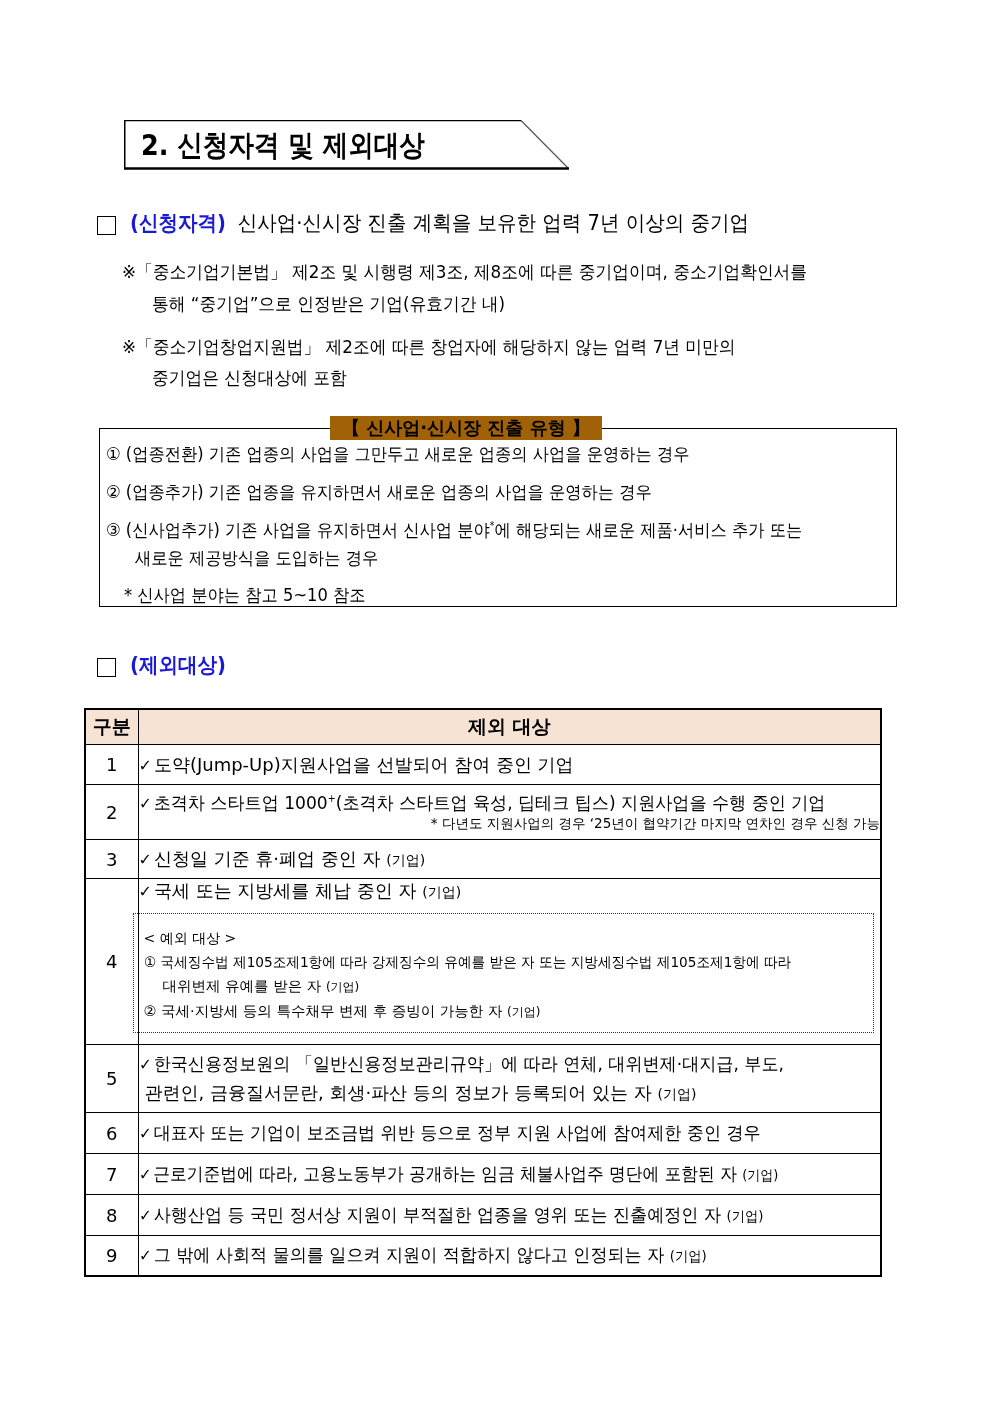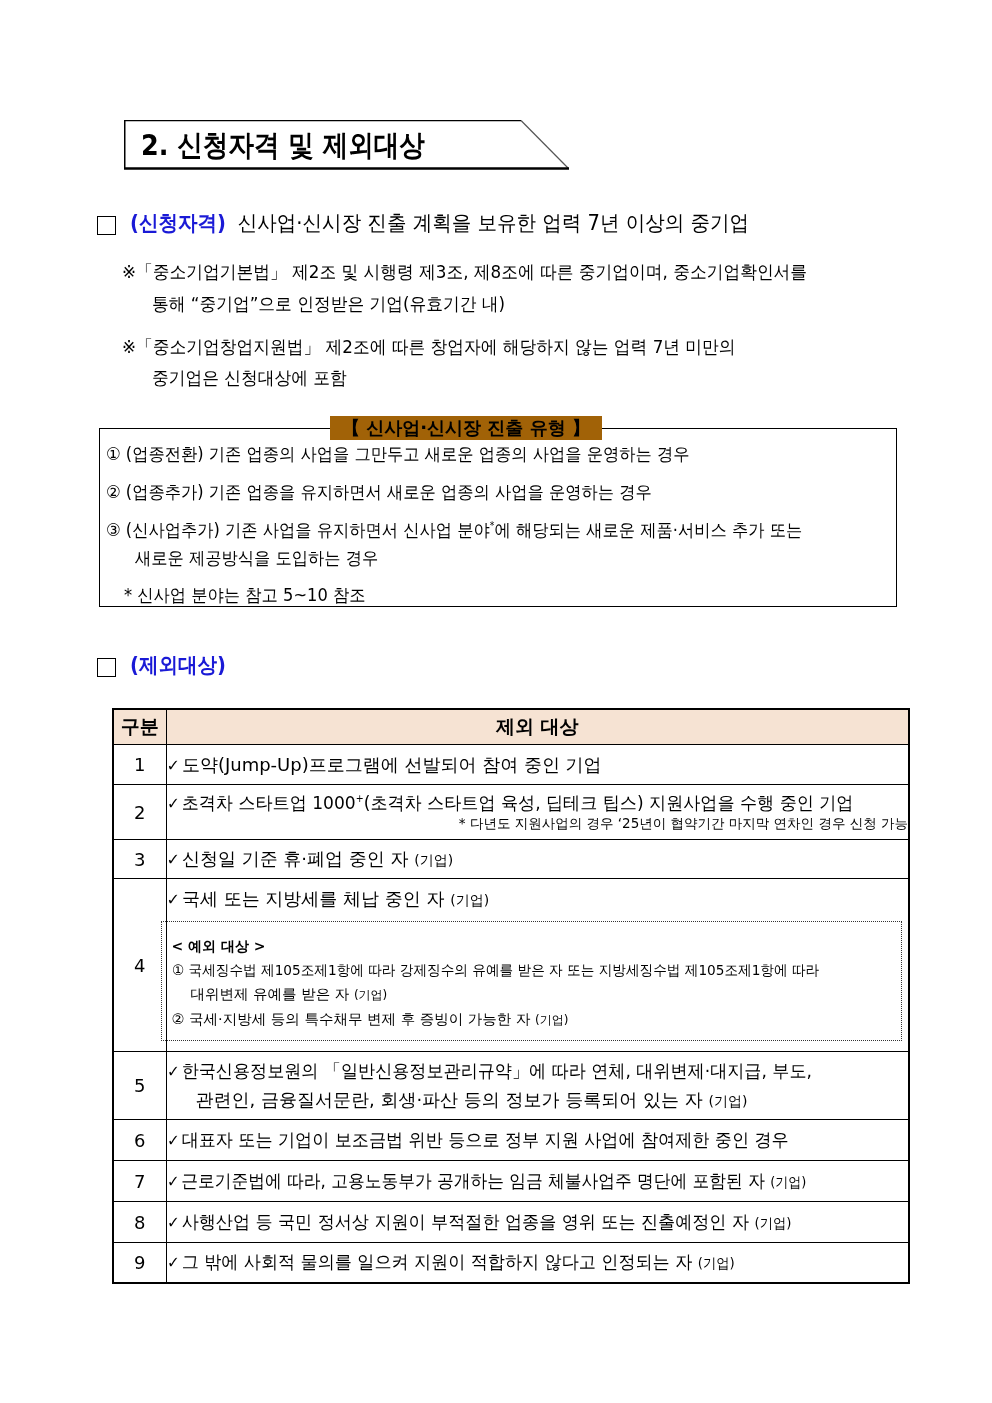--- a/index.html
+++ b/index.html
@@ -19,31 +19,31 @@
   .line { white-space: nowrap; transform-origin: left center; }
   .para-main { font-size: 21px; }
   .para-note { font-size: 18px; }
 
   
   .types-box { left: 99px; top: 428px; width: 798px; height: 179px; border: 1px solid #000; box-sizing: border-box; }
   .types-title { left: 330px; top: 416px; padding: 0 12px; background: #a16207; font-size: 18px; font-weight: bold; white-space: nowrap; }
   .types-line { font-size: 17.5px; }
 
   
-  table.excl { position: absolute; left: 112px; top: 708px; width: 798px; border-collapse: collapse;
+  table.excl { position: absolute; left: 84px; top: 708px; width: 798px; border-collapse: collapse;
                border: 2px solid #000; table-layout: fixed; }
   table.excl th, table.excl td { border: 1px solid #000; padding: 0; }
   table.excl th { background: #f6e3d3; font-weight: bold; font-size: 19px; height: 34px; text-align: center; border-bottom: 1.5px solid #000; }
   td.num { text-align: center; font-size: 18px; }
   td.content { padding-left: 11px; font-size: 18px; white-space: nowrap; }
   .chk { font-size: 16px; margin-right: 2px; }
   .small-paren { font-size: 14px; }
   .sub-note { font-size: 13.5px; padding-left: 6px; text-align: right; }
   .exc-box { margin: 10px 6px 10px -6px; border: 1px dotted #333; padding: 12px 10px 8px 10px; font-size: 14.5px; line-height: 24px; }
-  .exc-title { font-weight: bold; font-size: 14px; }
+  .exc-title { font-weight: normal; font-size: 14px; }
   .indent { padding-left: 19px; }
 </style>
 </head>
 <body>
 
 <div class="abs title-box">
   <svg width="450" height="52">
     <line x1="1" y1="0.5" x2="397" y2="0.5" stroke="#000" stroke-width="1.5"></line>
     <line x1="0.75" y1="0" x2="0.75" y2="49" stroke="#000" stroke-width="1.5"></line>
     <line x1="397" y1="0.5" x2="444" y2="48" stroke="#555" stroke-width="1.2"></line>
@@ -91,50 +91,50 @@
       <col style="width:53px">
       <col>
     </colgroup>
   <tbody>
       <tr>
     <th>구분</th>
     <th>제외 대상</th>
   </tr>
   <tr style="height:40px;">
     <td class="num">1</td>
-    <td class="content"><span class="chk">✓</span><span>도약(Jump-Up)프로그램에 선발되어 참여 중인 기업</span></td>
+    <td class="content"><span class="chk">✓</span><span>도약(Jump-Up)지원사업을 선발되어 참여 중인 기업</span></td>
   </tr>
   <tr style="height:55px;">
     <td class="num">2</td>
     <td class="content">
       <div style="transform:scaleX(0.95); transform-origin:left;"><span class="chk">✓</span><span>초격차 스타트업 1000</span><sup style="font-size:10px">+</sup><span>(초격차 스타트업 육성, 딥테크 팁스) 지원사업을 수행 중인 기업</span></div>
       <div class="sub-note">* 다년도 지원사업의 경우 ‘25년이 협약기간 마지막 연차인 경우 신청 가능</div>
     </td>
   </tr>
   <tr style="height:39px;">
     <td class="num">3</td>
     <td class="content"><span class="chk">✓</span><span>신청일 기준 휴·폐업 중인 자 </span><span class="small-paren">(기업)</span></td>
   </tr>
   <tr style="height:166px;">
     <td class="num">4</td>
-    <td class="content" style="vertical-align:top; padding-top:8px;">
+    <td class="content" style="vertical-align:top; ">
       <div><span class="chk">✓</span><span>국세 또는 지방세를 체납 중인 자 </span><span class="small-paren">(기업)</span></div>
       <div class="exc-box">
         <div class="exc-title">&lt; 예외 대상 &gt;</div>
         <div style="transform:scaleX(0.94); transform-origin:left;">① 국세징수법 제105조제1항에 따라 강제징수의 유예를 받은 자 또는 지방세징수법 제105조제1항에 따라</div>
         <div class="indent"><span>대위변제 유예를 받은 자 </span><span style="font-size:12px">(기업)</span></div>
         <div><span>② 국세·지방세 등의 특수채무 변제 후 증빙이 가능한 자 </span><span style="font-size:12px">(기업)</span></div>
       </div>
     </td>
   </tr>
   <tr style="height:68px;">
     <td class="num">5</td>
     <td class="content" style="line-height:28px;">
       <div style="transform:scaleX(0.95); transform-origin:left;"><span class="chk">✓</span><span>한국신용정보원의 「일반신용정보관리규약」에 따라 연체, 대위변제·대지급, 부도,</span></div>
-      <div style="padding-left:29px;"><span>관련인, 금융질서문란, 회생·파산 등의 정보가 등록되어 있는 자 </span><span class="small-paren">(기업)</span></div>
+      <div style="padding-left:6px;"><span>관련인, 금융질서문란, 회생·파산 등의 정보가 등록되어 있는 자 </span><span class="small-paren">(기업)</span></div>
     </td>
   </tr>
   <tr style="height:41px;">
     <td class="num">6</td>
     <td class="content">
           <div style="transform:scaleX(0.95); transform-origin:left;"><span class="chk">✓</span><span>대표자 또는 기업이 보조금법 위반 등으로 정부 지원 사업에 참여제한 중인 경우</span></div>
         </td>
   </tr>
   <tr style="height:41px;">
     <td class="num">7</td>

